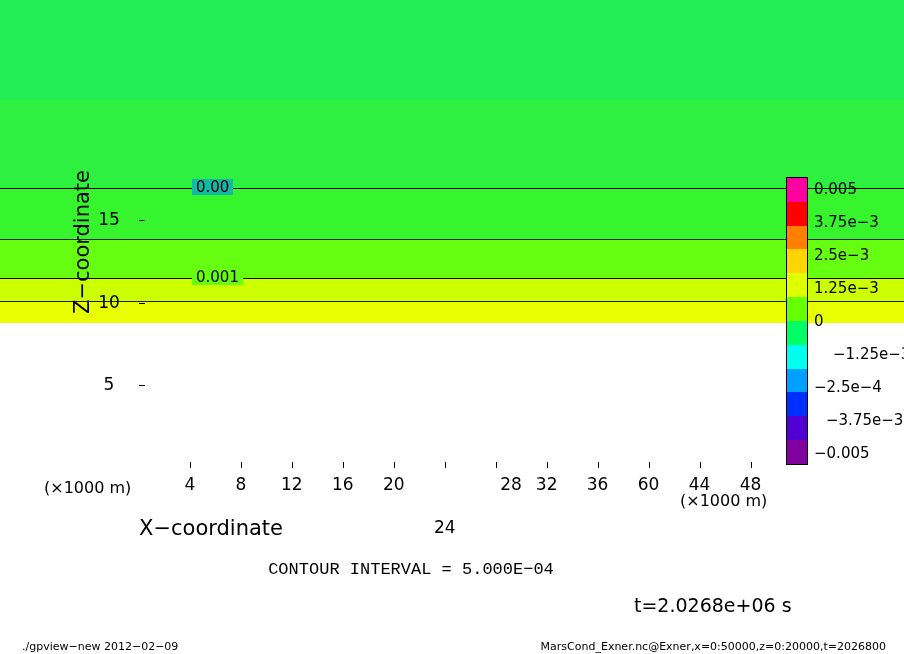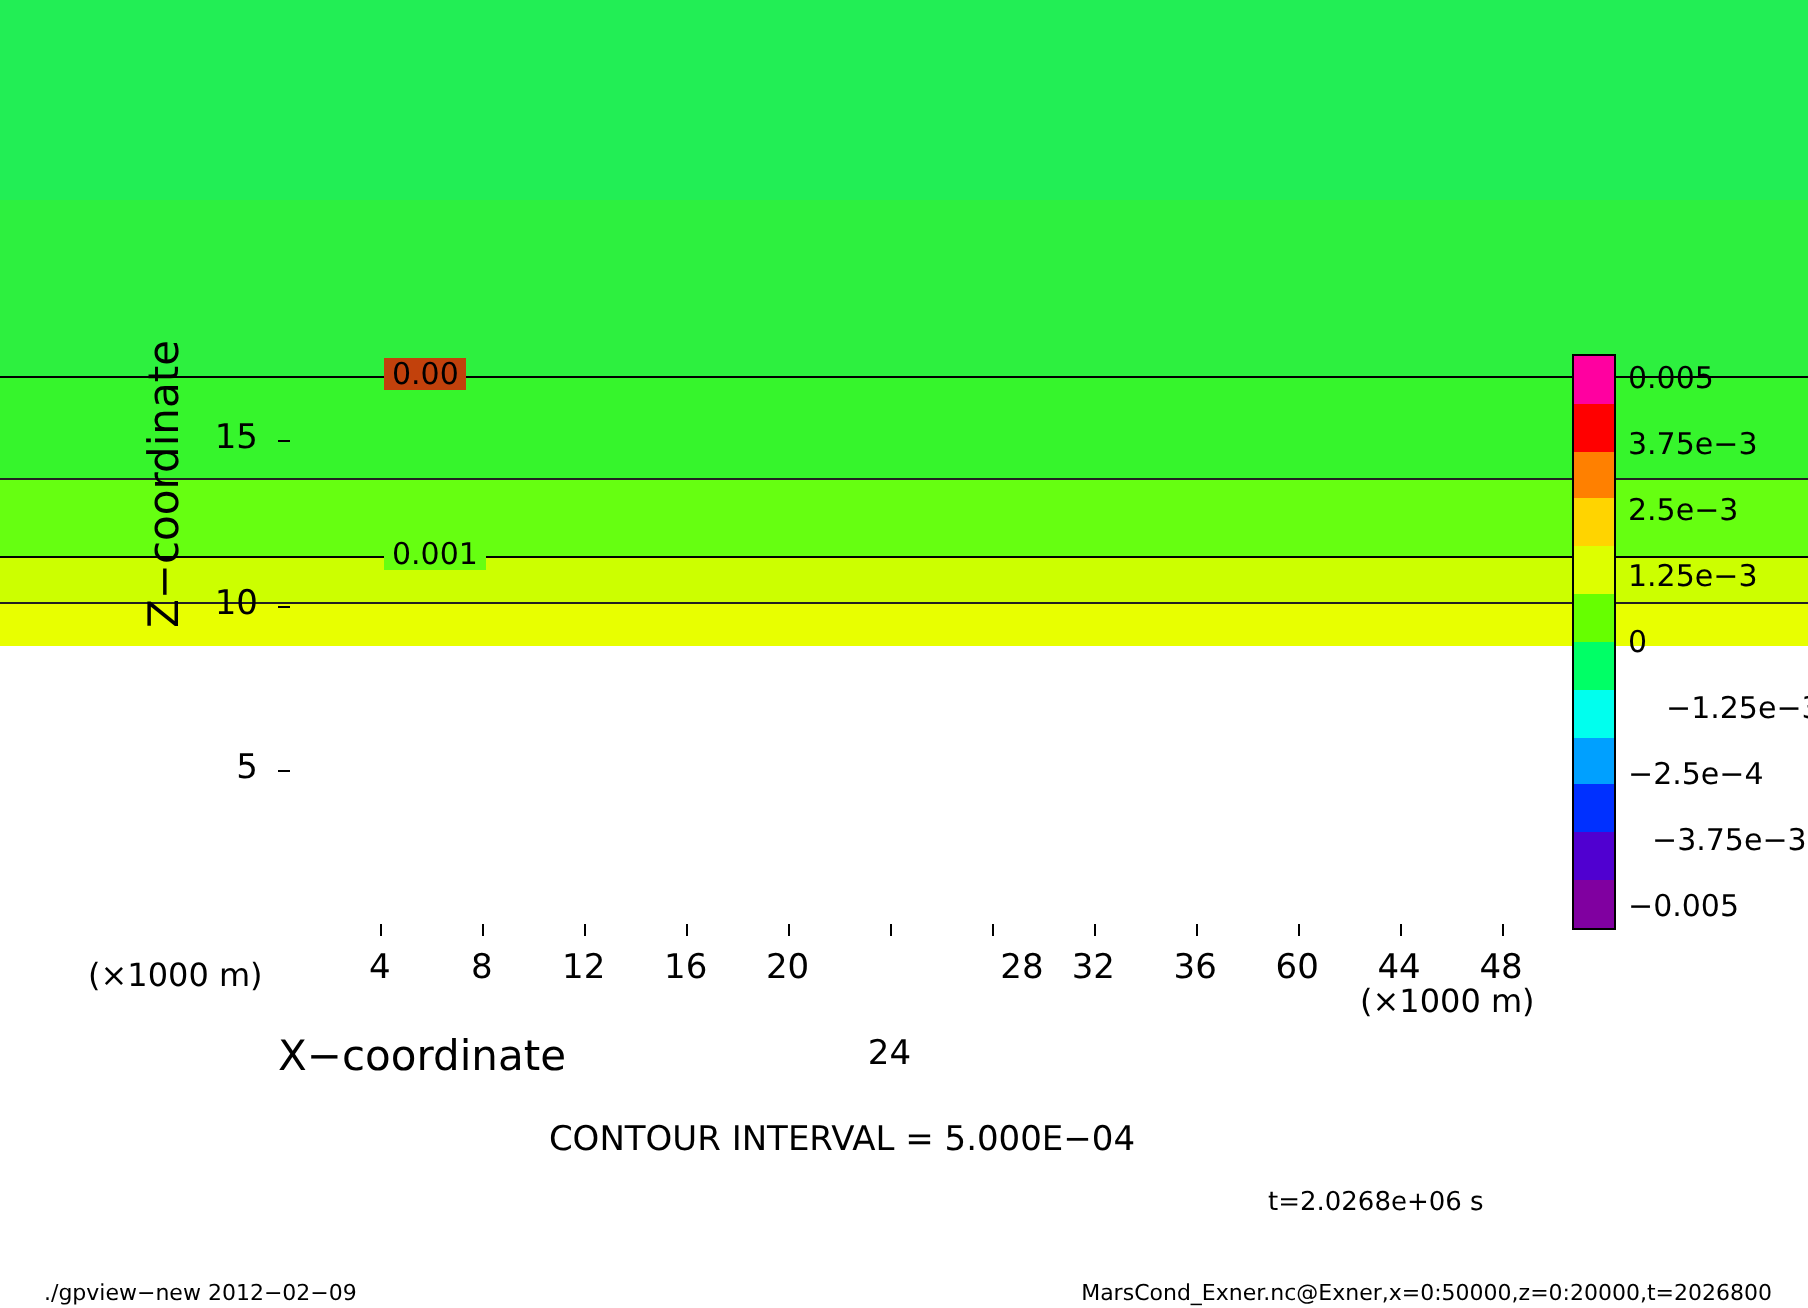--- a/index.html
+++ b/index.html
@@ -64,21 +64,21 @@
   .xticklabel {
     position: absolute;
     font-size: 17px;
     text-align: center;
     width: 40px;
     color: #000;
   }
   .yticklabel {
     position: absolute;
     font-size: 17px;
-    text-align: right;
+    text-align: center;
     width: 40px;
     color: #000;
   }
   #ylabel {
     position: absolute;
     left: -28px; top: 230px;
     width: 220px;
     text-align: center;
     font-size: 21px;
     transform: rotate(-90deg);
@@ -115,28 +115,29 @@
     position: absolute;
     left: 814px;
     font-size: 15px;
     white-space: nowrap;
     color: #000;
   }
 
   
   #contour-interval {
     position: absolute;
-    left: 13px; top: 560px; width: 816px;
+    left: 3px; top: 560px; width: 816px;
     text-align: center;
     font-size: 17px;
+    font-family: Liberation Mono, monospace;
   }
   #time-stamp {
     position: absolute;
     left: 634px; top: 594px;
-    font-size: 13px;
+    font-size: 19px;
   }
   #footer-left {
     position: absolute;
     left: 22px; top: 640px;
     font-size: 11px;
     color: #000;
   }
   #footer-right {
     position: absolute;
     right: 18px; top: 640px;
@@ -160,21 +161,21 @@
       <div class="band" style="top: 0px; height: 99.7769px; background: rgb(34, 238, 85);"></div>
     </div>
   <div id="contour-lines">
       <div class="contour-line" style="top: 278.241px;"></div>
       <div class="contour-line" style="top: 188.246px;"></div>
       <div class="contour-line thin" style="top: 301.359px;"></div>
       <div class="contour-line thin" style="top: 238.61px;"></div>
     </div>
   <div id="contour-labels">
       <div class="contour-label" style="top: 269.241px; left: 192px; background: rgb(102, 255, 17);">0.001</div>
-      <div class="contour-label" style="top: 179.246px; left: 192px; background: #c2410c;">0.00</div>
+      <div class="contour-label" style="top: 179.246px; left: 192px; background: #14b8a6;">0.00</div>
     </div>
 </div>
 
 <div id="axis-ticks">
     <div class="tick" style="left: 189.96px; top: 462px;"></div>
     <div class="xticklabel" style="left: 169.96px; top: 474px;">4</div>
     <div class="tick" style="left: 240.92px; top: 462px;"></div>
     <div class="xticklabel" style="left: 220.92px; top: 474px;">8</div>
     <div class="tick" style="left: 291.88px; top: 462px;"></div>
     <div class="xticklabel" style="left: 271.88px; top: 474px;">12</div>

